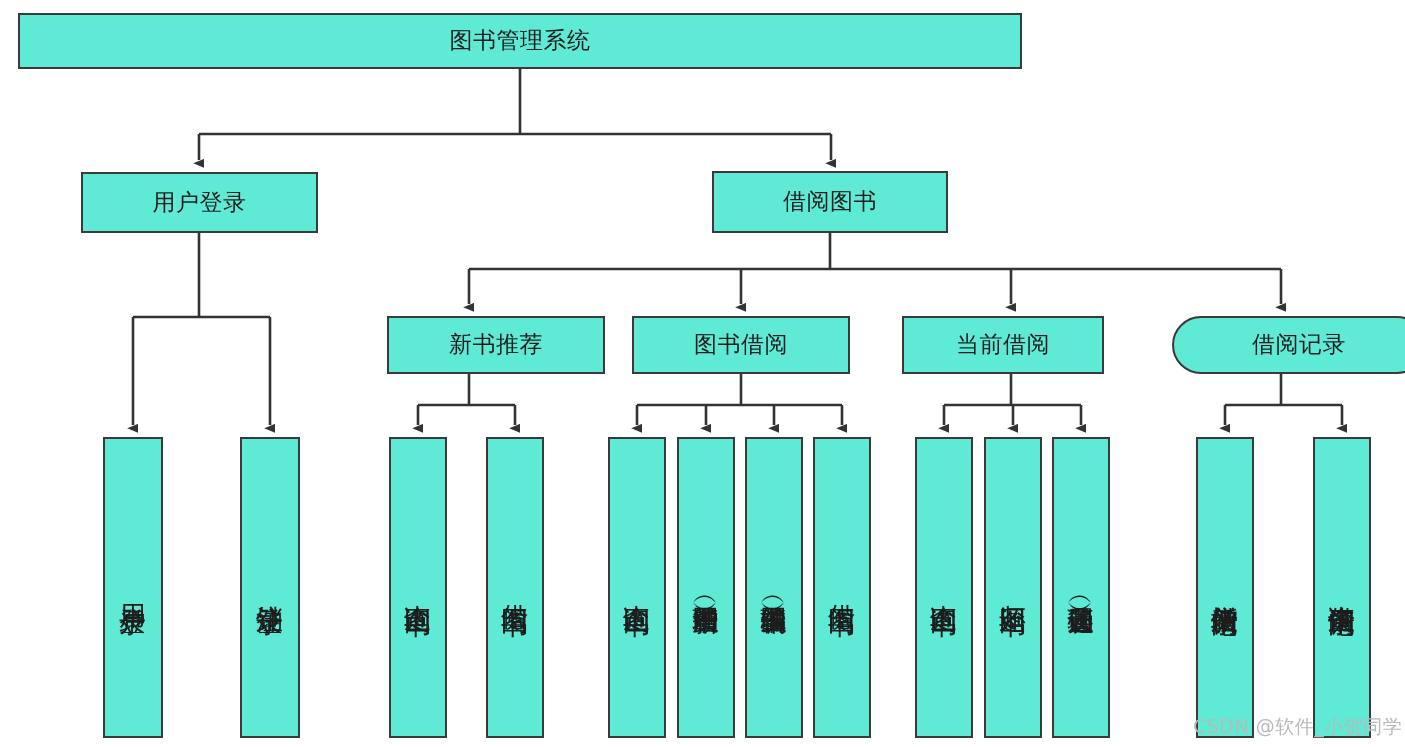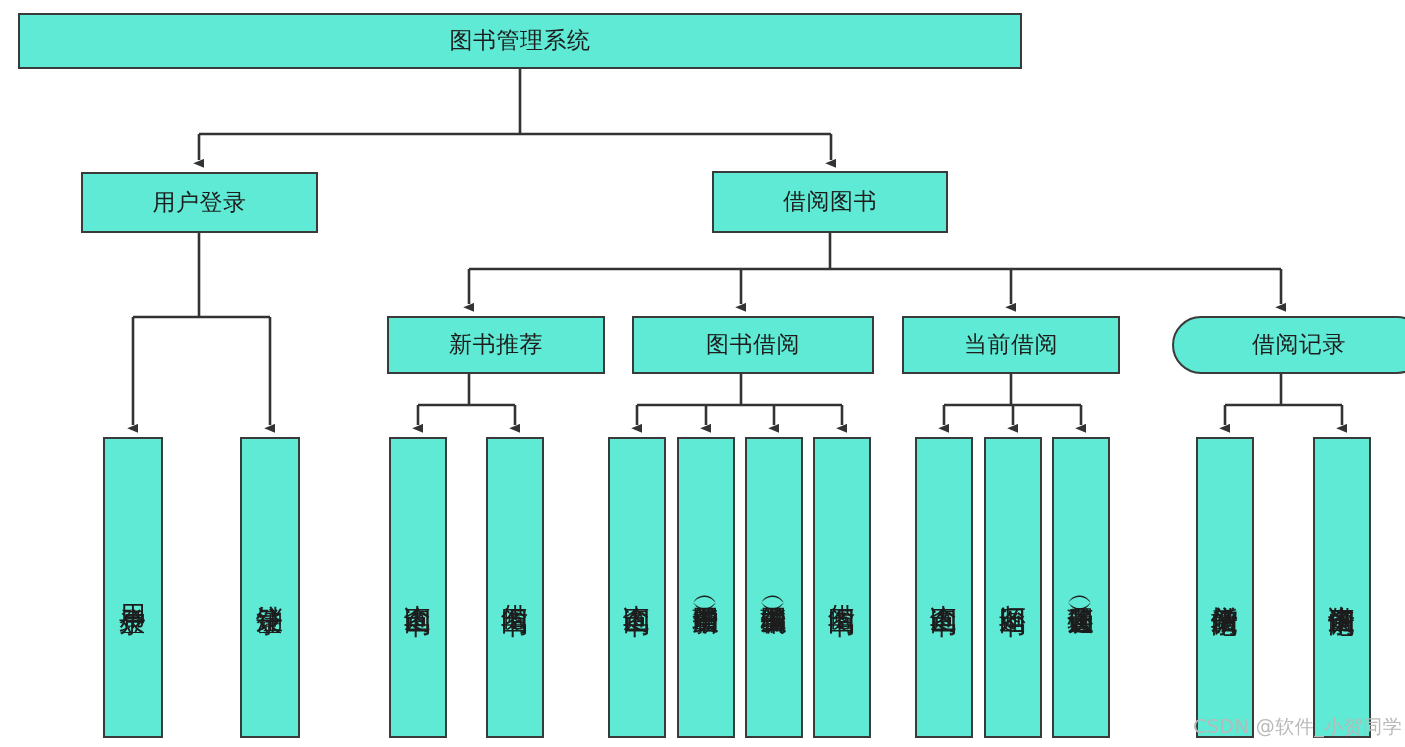--- a/index.html
+++ b/index.html
@@ -129,24 +129,24 @@
   <div class="node horiz" id="n-l2-0" style="left: 81px; top: 172px; width: 237px; height: 61px;">
     <span class="label">用户登录</span>
   </div>
   <div class="node horiz" id="n-l2-1" style="left: 712px; top: 171px; width: 236px; height: 62px;">
     <span class="label">借阅图书</span>
   </div>
 
   <div class="node horiz" id="n-l3-0" style="left: 360px; top: 316px; width: 218px; height: 58px; margin-left: 27px;">
     <span class="label">新书推荐</span>
   </div>
-  <div class="node horiz" id="n-l3-1" style="left: 632px; top: 316px; width: 242px; height: 58px;">
+  <div class="node horiz" id="n-l3-1" style="left: 632px; top: 316px; width: 218px; height: 58px;">
     <span class="label">图书借阅</span>
   </div>
-  <div class="node horiz" id="n-l3-2" style="left: 902px; top: 316px; width: 218px; height: 58px;">
+  <div class="node horiz" id="n-l3-2" style="left: 902px; top: 316px; width: 202px; height: 58px;">
     <span class="label">当前借阅</span>
   </div>
   <div class="node horiz" id="n-l3-3" style="left: 1172px; top: 316px; width: 254px; height: 58px; border-radius: 29px;">
     <span class="label">借阅记录</span>
   </div>
 
   <div class="node vert" id="n-leaf-0" style="left: 103px; top: 437px; width: 60px; height: 301px;">
     <span class="label" style="margin-top: 144px;">用户登录</span>
   </div>
   <div class="node vert" id="n-leaf-1" style="left: 240px; top: 437px; width: 60px; height: 301px;">

